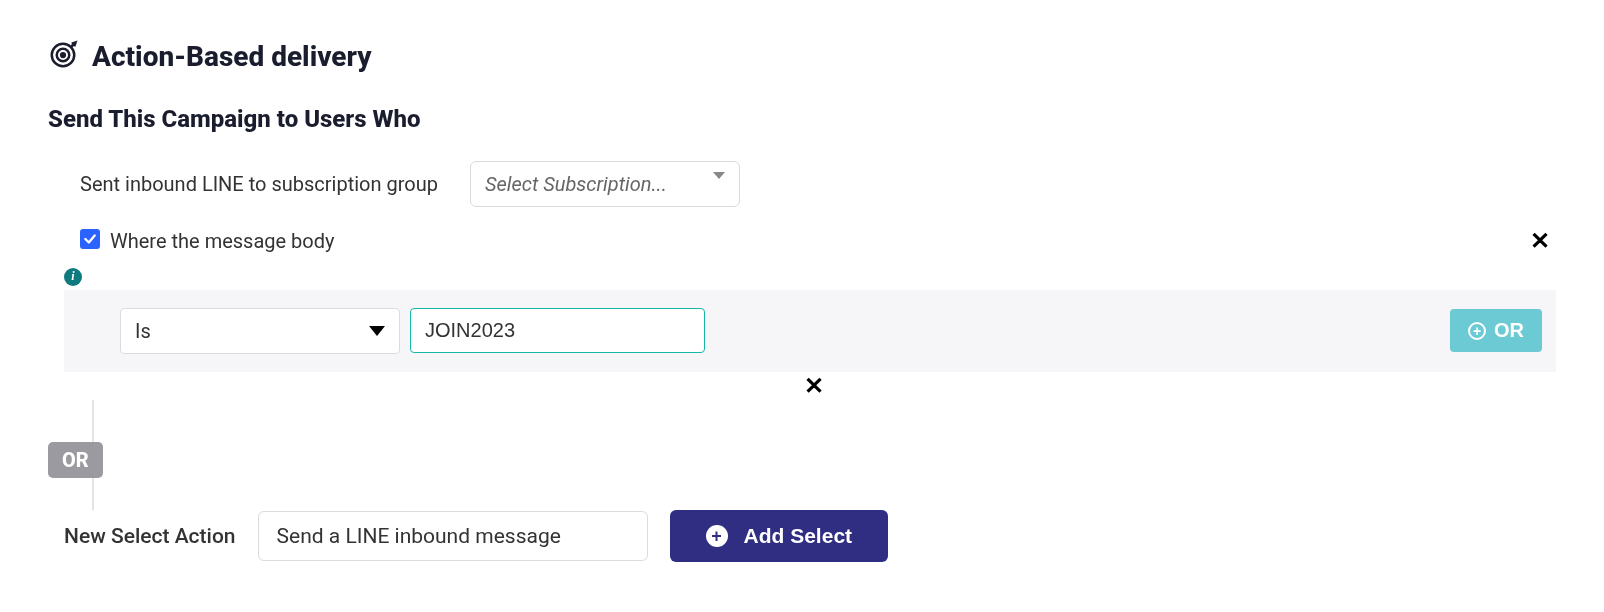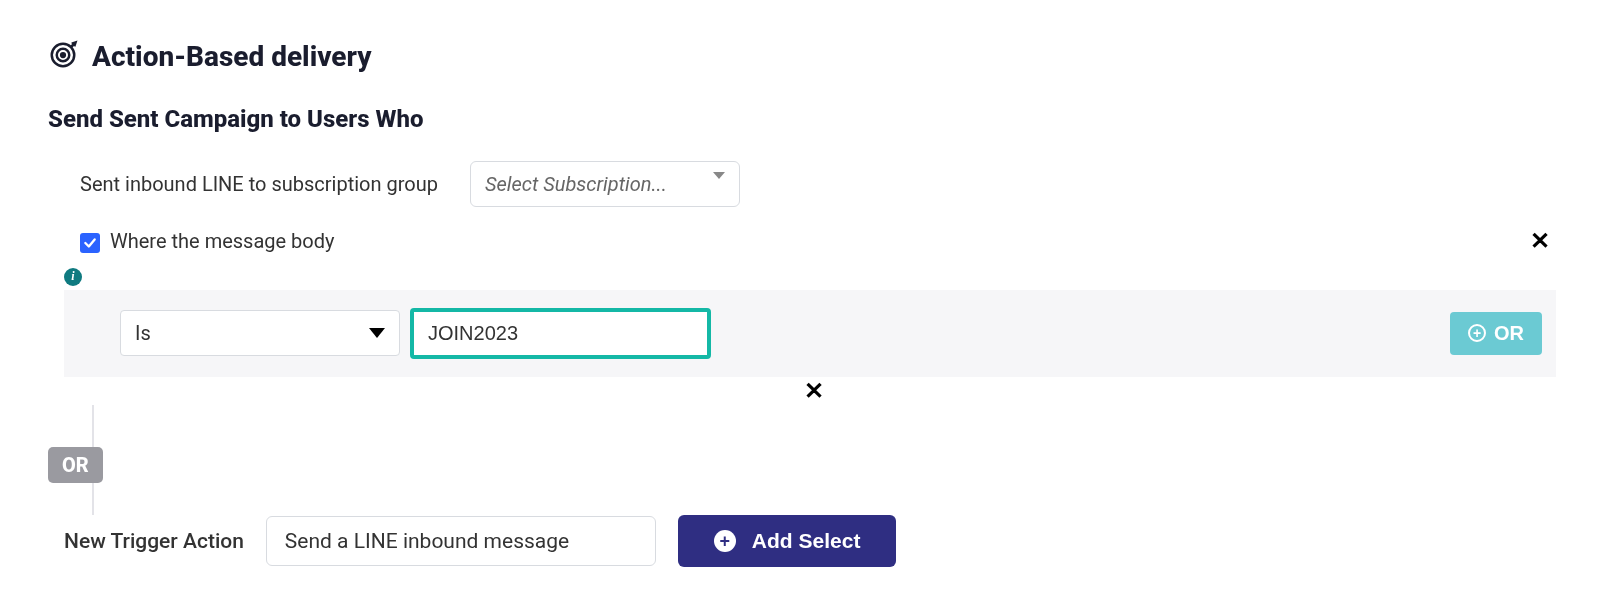--- a/index.html
+++ b/index.html
@@ -58,21 +58,21 @@
   border-top: 7px solid #888;
 }
 .checkbox-row {
   display: flex;
   align-items: center;
   margin-left: 32px;
   margin-bottom: 10px;
 }
 .checkbox-row .cb-wrap {
   display: inline-flex;
-  align-items: flex-end;
+  align-items: flex-start;
   gap: 10px;
 }
 .checkbox {
   width: 20px; height: 20px;
   background: #2b63ff;
   border-radius: 3px;
   display: inline-flex;
   align-items: center;
   justify-content: center;
 }
@@ -135,21 +135,21 @@
   min-width: 280px;
   cursor: pointer;
 }
 .select-plain .caret-dark {
   width: 0; height: 0;
   border-left: 8px solid transparent;
   border-right: 8px solid transparent;
   border-top: 10px solid #000;
 }
 .text-input {
-  border: 4px solid #14b8a6;
+  border: 1px solid #14b8a6;
   border-radius: 4px;
   background: #fff;
   padding: 10px 14px;
   font-size: 20px;
   color: #333;
   min-width: 280px;
   outline: none;
 }
 .or-pill {
   margin-left: auto;
@@ -257,21 +257,21 @@
     <svg width="30" height="30" viewBox="0 0 24 24" fill="none" stroke="#1a1d2e" stroke-width="2">
       <circle cx="12" cy="12" r="9"></circle>
       <circle cx="12" cy="12" r="5"></circle>
       <circle cx="12" cy="12" r="1.5" fill="#1a1d2e"></circle>
       <path d="M18 6 L22 2 M19 3 L22 2 L21 5" stroke="#1a1d2e" stroke-width="2"></path>
     </svg>
   </span>
   <span>Action-Based delivery</span>
 </div>
 
-<div class="section-heading">Send Sent Campaign to Users Who</div>
+<div class="section-heading">Send This Campaign to Users Who</div>
 
 <div class="trigger-row">
   <span class="trigger-label">Sent inbound LINE to subscription group</span>
   <div class="select-box">
     <span>Select Subscription...</span>
     <span class="caret"></span>
   </div>
 </div>
 
 <div class="checkbox-row">
@@ -305,21 +305,21 @@
   </div>
   <span class="close-x" style="align-self:center;margin-left:8px">✕</span>
 </div>
 
 <div class="connector">
   <div class="connector-line"></div>
   <div class="or-badge">OR</div>
 </div>
 
 <div class="bottom-row">
-  <span class="bottom-label">New Trigger Action</span>
+  <span class="bottom-label">New Select Action</span>
   <div class="select-wide">
     <span>Send a LINE inbound message</span>
     <span class="caret-dark"></span>
   </div>
   <button class="btn-primary">
     <span class="plus-circle">+</span>
     <span>Add Select</span>
   </button>
 </div>
 

